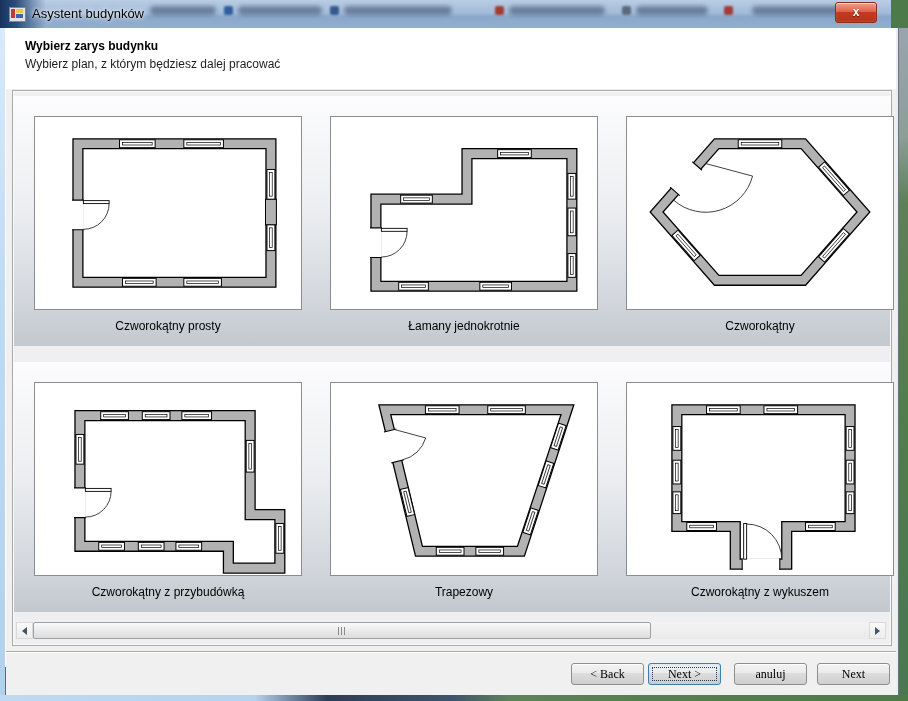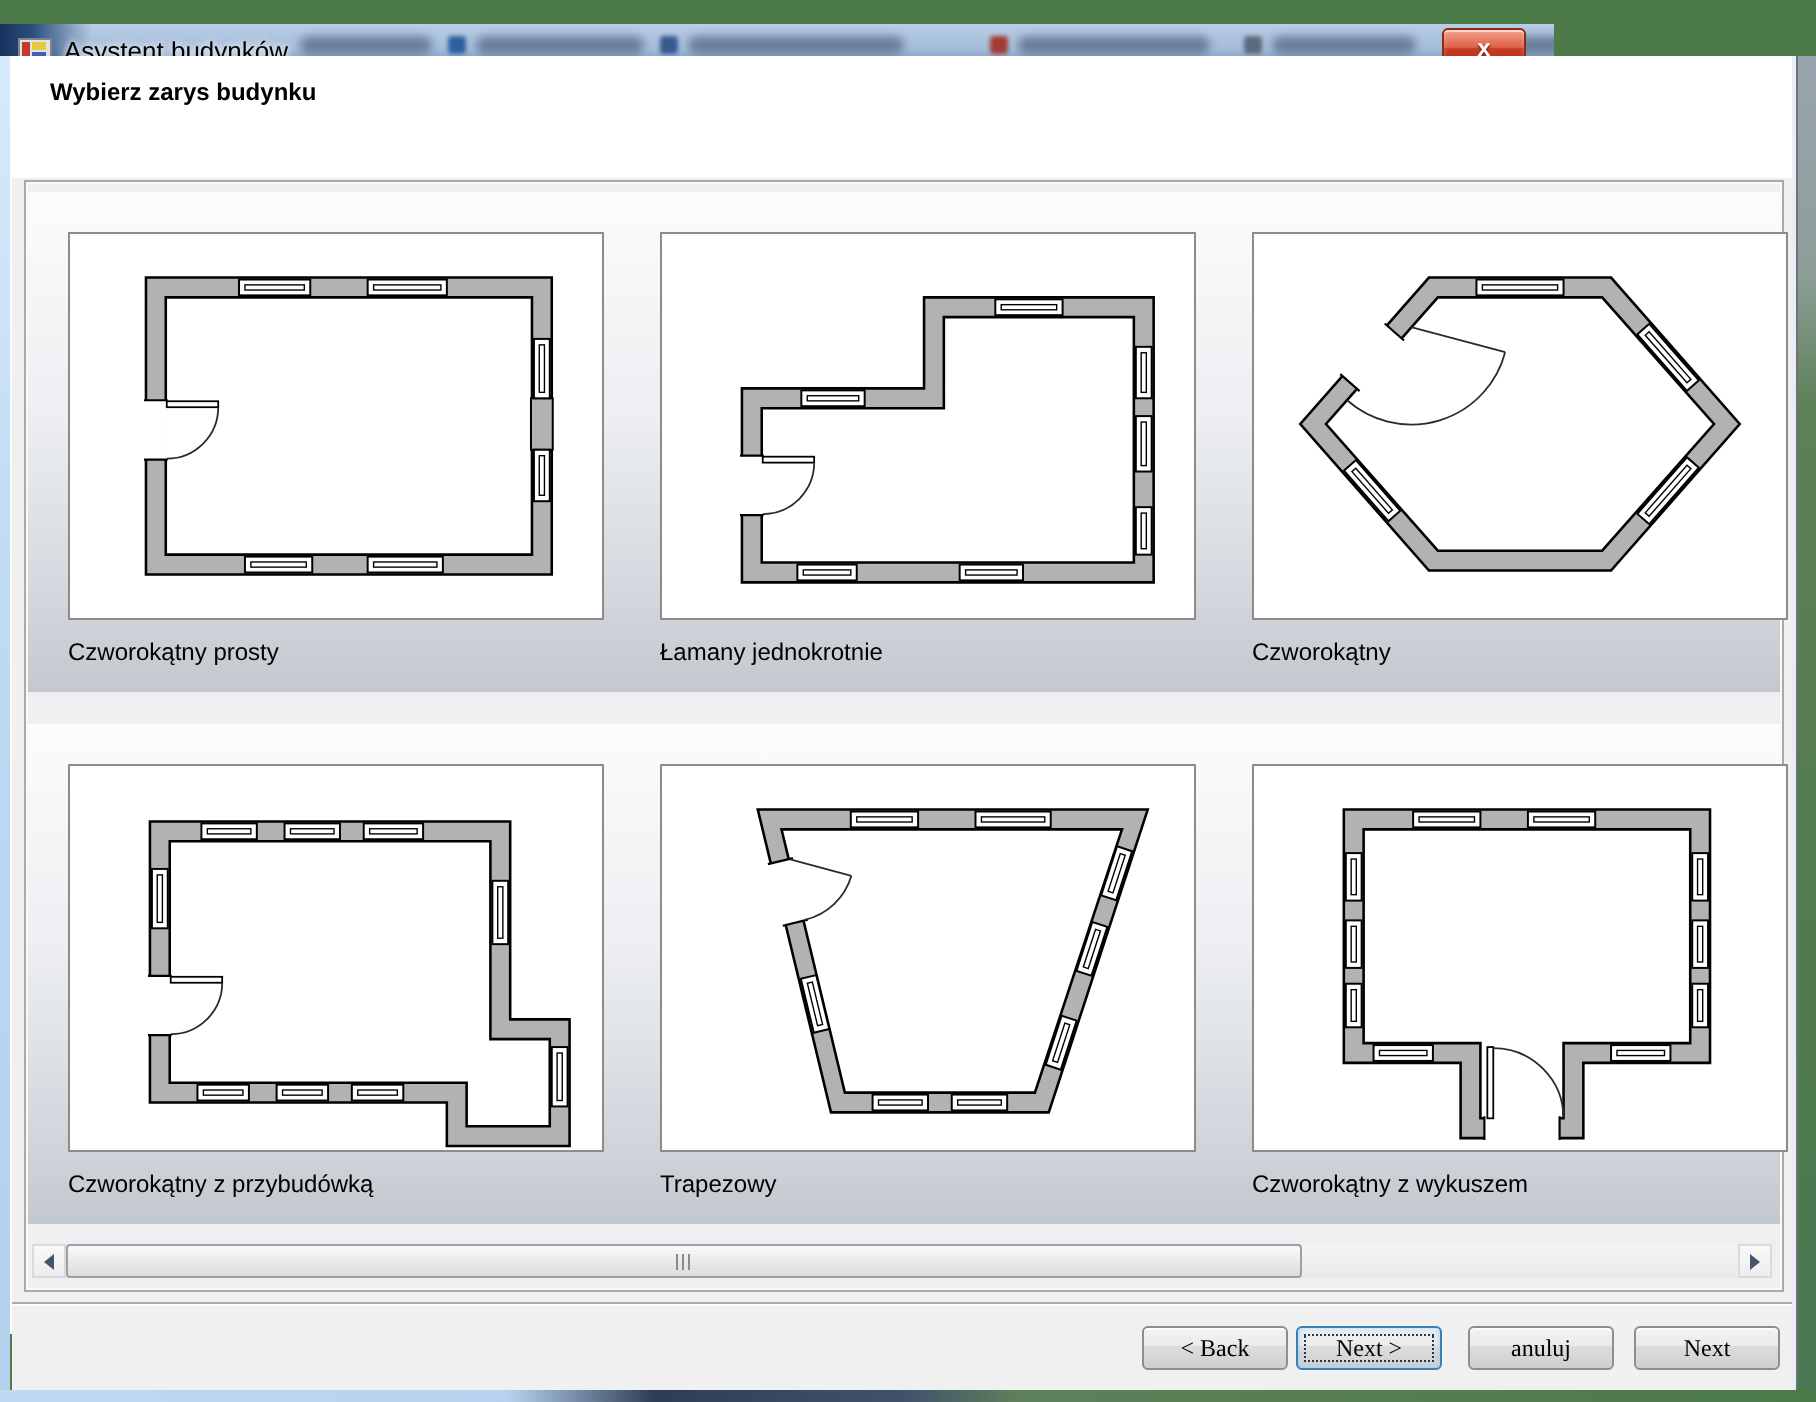--- a/index.html
+++ b/index.html
@@ -1,20 +1,20 @@
 <!DOCTYPE html>
 <html><head>
 <meta charset="utf-8">
 <style>
   html,body{margin:0;padding:0;}
   body{width:908px;height:701px;overflow:hidden;font-family:"Liberation Sans",sans-serif;background:#4c7a49;}
   .window{position:absolute;left:0;top:0;width:908px;height:701px;}
 
   
-  .titlebar{position:absolute;left:0;top:12px;width:777px;height:28px;
+  .titlebar{position:absolute;left:0;top:0;width:891px;height:28px;
     background:linear-gradient(180deg,#b9cde4 0%,#a3bcd9 45%,#8aa7c9 60%,#93afd0 100%);
     border-bottom:1px solid #5d81a8;overflow:hidden;}
   .titlebar .darkcorner{position:absolute;left:0;top:0;width:46px;height:28px;
     background:linear-gradient(90deg,#16335c 0%,#2c4d7c 35%,rgba(60,90,130,0) 100%);}
   .blob{position:absolute;top:6px;height:9px;border-radius:5px;background:rgba(24,40,68,.42);filter:blur(2px);}
   .dot{position:absolute;top:6px;width:9px;height:9px;border-radius:2px;filter:blur(1px);}
   .app-icon{position:absolute;left:9px;top:7px;width:15px;height:13px;background:#dfe3e8;border:1px solid #7e858d;}
   .app-icon .r{position:absolute;left:1px;top:1px;width:4px;height:9px;background:#c5382c;}
   .app-icon .y{position:absolute;left:6px;top:1px;width:7px;height:4px;background:#e8c83c;}
   .app-icon .b{position:absolute;left:6px;top:6px;width:7px;height:4px;background:#3f62b0;}
@@ -46,21 +46,21 @@
   
   .panel{position:absolute;left:6px;top:62px;width:880px;height:556px;background:#efeff1;
     border:1px solid #a9a9a9;box-sizing:border-box;box-shadow:inset 0 0 0 1px #fafafa;}
   .band{position:absolute;left:1px;width:876px;height:250px;
     background:linear-gradient(180deg,#fcfcfd 0%,#eceef1 45%,#d5d9df 78%,#c3c8cf 100%);
     display:flex;gap:28px;padding:20px 0 0 20px;box-sizing:border-box;}
   .band.row1{top:5px;}
   .band.row2{top:271px;}
   .cell{width:268px;cursor:pointer;}
   .card{width:268px;height:194px;background:#fff;border:1px solid #8c8c8c;box-sizing:border-box;}
-  .cell-label{margin-top:9px;font-size:12px;color:#000;}
+  .cell-label{margin-top:9px;text-align:center;font-size:12px;color:#000;}
 
   .card svg{width:100%;height:100%;display:block;}
   .card .ring{fill:#b2b2b2;stroke:#000;stroke-width:1.3;fill-rule:evenodd;}
   .card .w{fill:#fff;stroke:#000;stroke-width:1;}
   .card .g{fill:#fff;stroke:#000;stroke-width:.7;}
   .card .gap{fill:#fff;stroke:none;}
   .card .ln{stroke:#000;stroke-width:1.1;fill:none;}
   .card .arc{stroke:#2a2a2a;stroke-width:.9;fill:none;}
   .card .leaf{fill:#fff;stroke:#000;stroke-width:.9;}
   .card .blk{fill:#b2b2b2;stroke:#000;stroke-width:1;}
@@ -123,20 +123,21 @@
   </div>
 
   <div class="edge-left"></div>
   <div class="edge-right"></div>
   <div class="edge-bottom"></div>
 
   <div class="client">
 
     <div class="header">
       <h1>Wybierz zarys budynku</h1>
+      <p>Wybierz plan, z którym będziesz dalej pracować</p>
     </div>
 
     <div class="panel">
 
       <div class="band row1">
 
         <div class="cell">
           <div class="card">
             <svg viewBox="0 0 268 194">
               <path class="ring" d="M38,22 H243 V172 H38 Z M48,32 H233 V162 H48 Z"></path>

